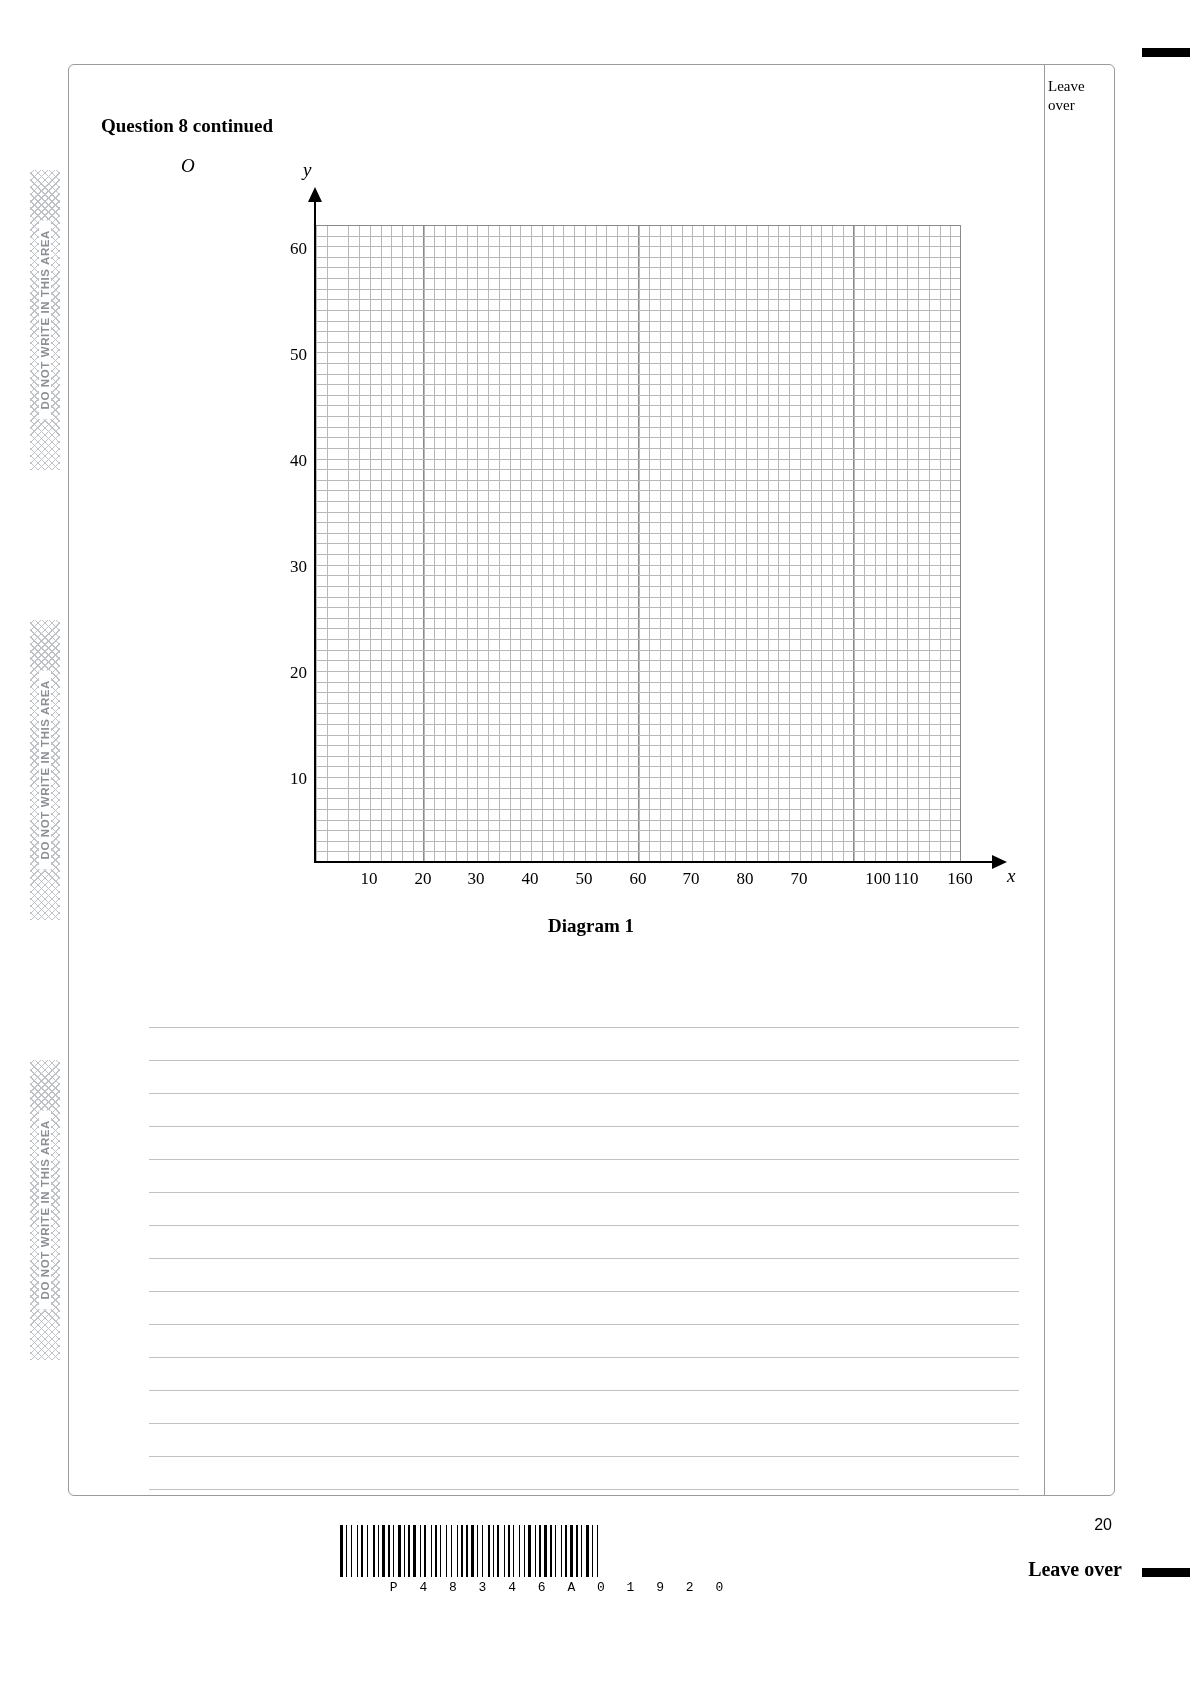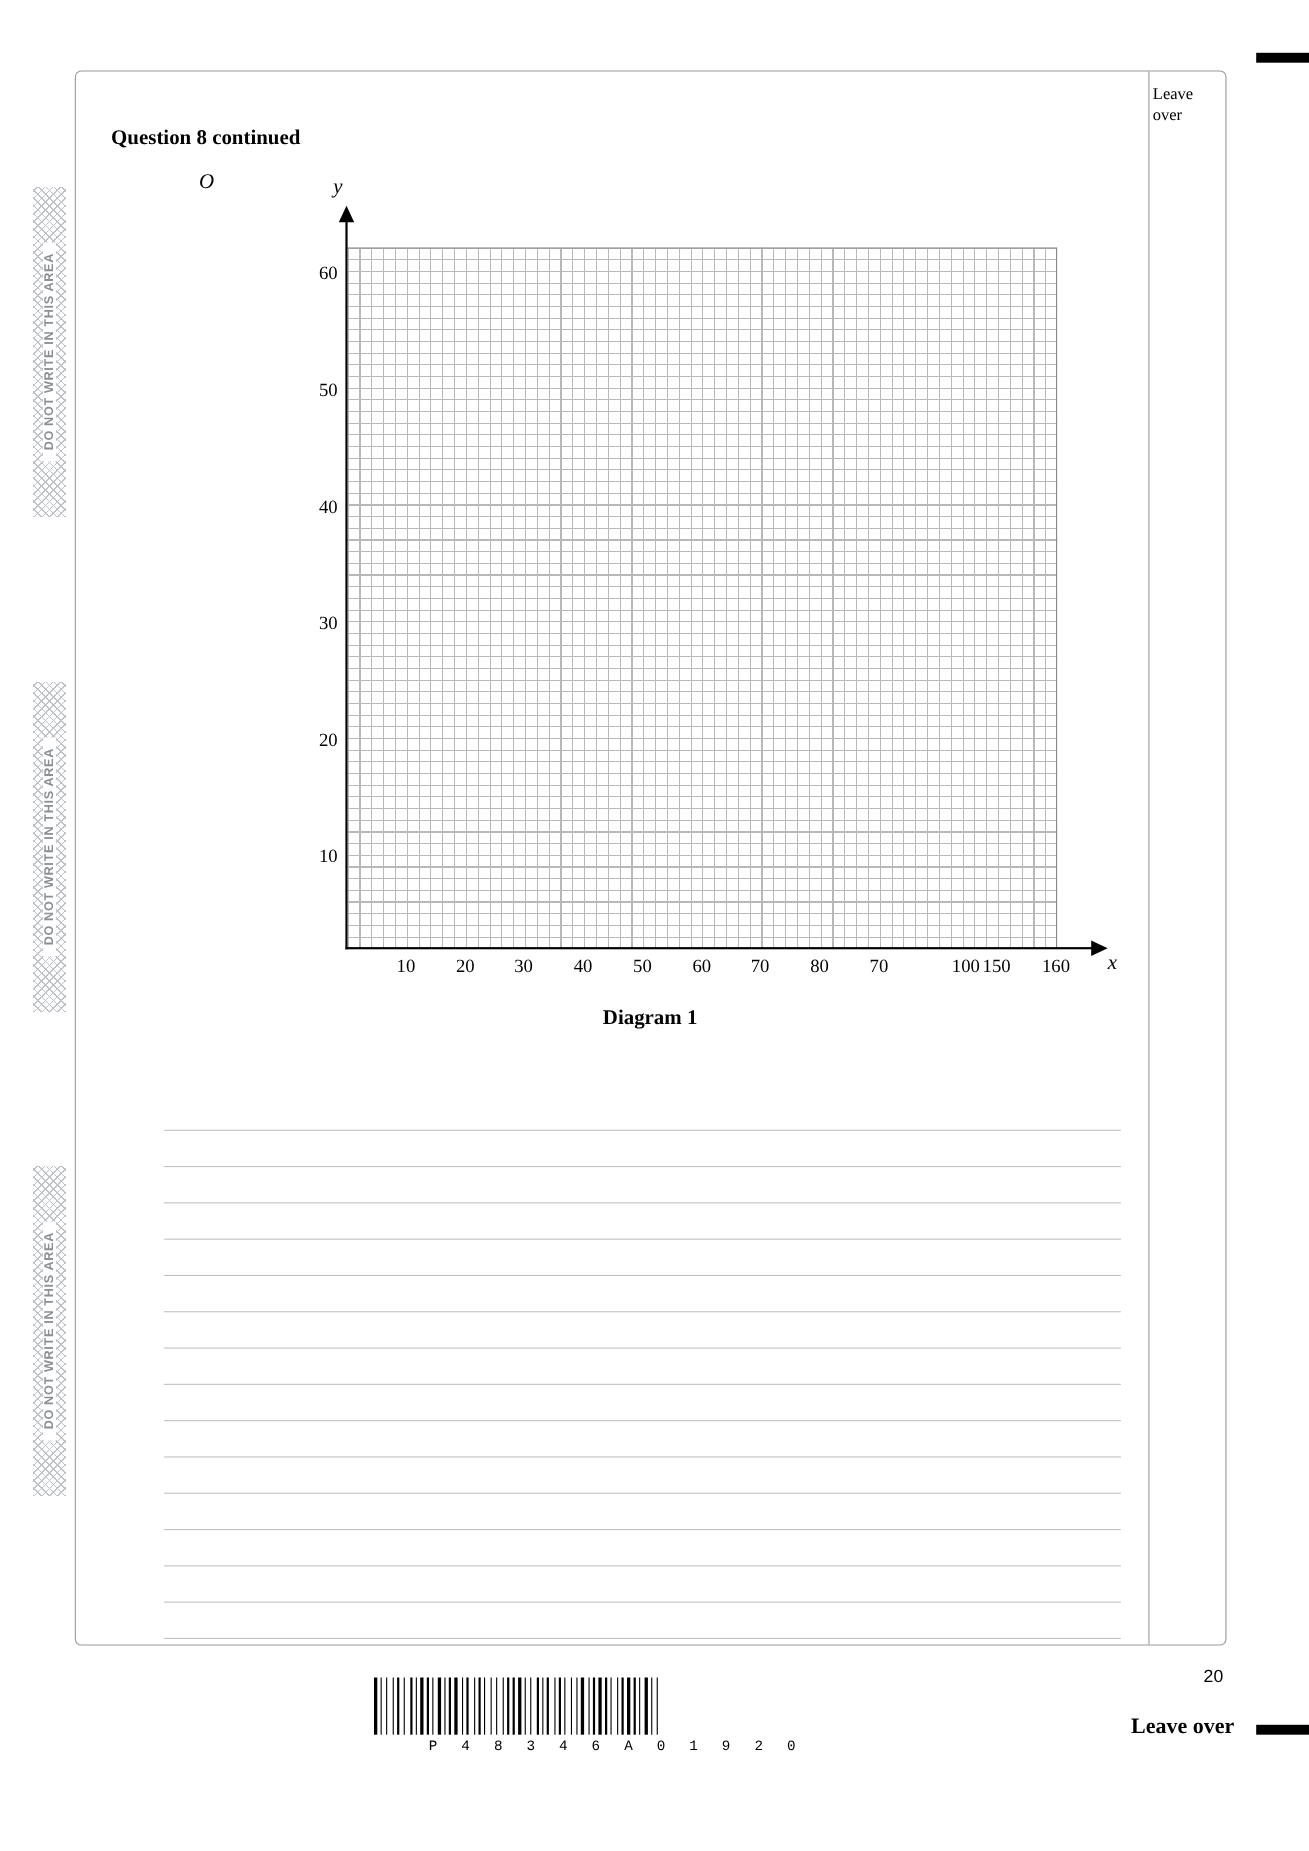--- a/index.html
+++ b/index.html
@@ -292,21 +292,21 @@
     <div class="tick-x" style="left:163px;">10</div>
     <div class="tick-x" style="left:217px;">20</div>
     <div class="tick-x" style="left:270px;">30</div>
     <div class="tick-x" style="left:324px;">40</div>
     <div class="tick-x" style="left:378px;">50</div>
     <div class="tick-x" style="left:432px;">60</div>
     <div class="tick-x" style="left:485px;">70</div>
     <div class="tick-x" style="left:539px;">80</div>
     <div class="tick-x" style="left:593px;">70</div>
     <div class="tick-x" style="left:672px;">100</div>
-    <div class="tick-x" style="left:700px;">150</div>
+    <div class="tick-x" style="left:700px;">110</div>
     <div class="tick-x" style="left:754px;">160</div>
 
     <div class="diagram-caption">Diagram 1</div>
   </div>
 
   <div class="answer-lines" id="answer-lines">
       <div class="answer-line"></div>
       <div class="answer-line"></div>
       <div class="answer-line"></div>
       <div class="answer-line"></div>

